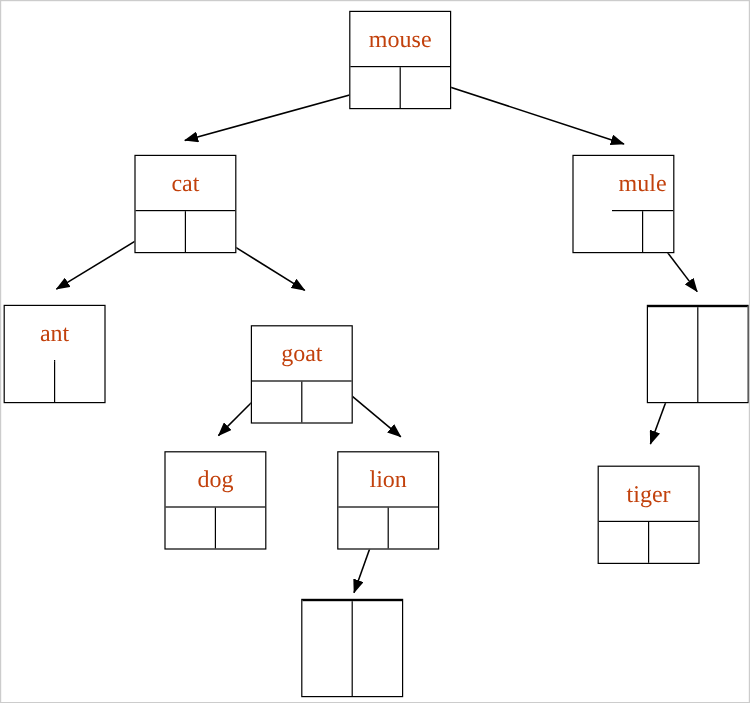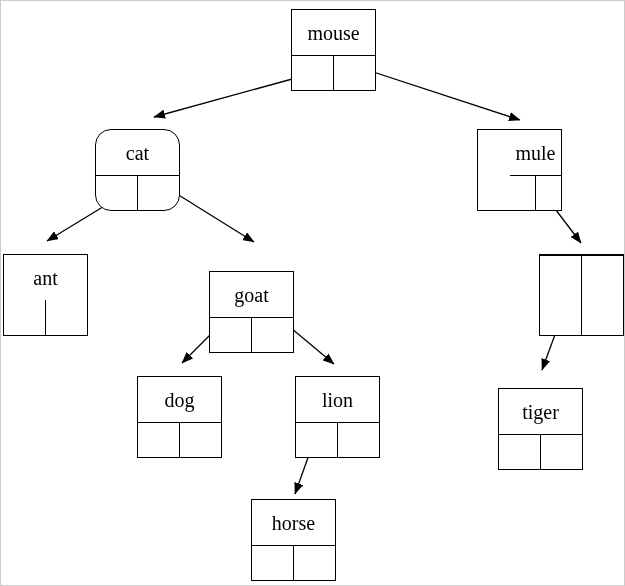--- a/index.html
+++ b/index.html
@@ -37,21 +37,21 @@
     flex-direction: column;
   }
   .node-label {
     flex: 0 0 45px;
     height: 45px;
     display: flex;
     align-items: center;
     justify-content: center;
     font-size: 20px;
     line-height: 1;
-    color: #000000;
+    color: #c2410c;
     letter-spacing: 0px;
     font-family: Liberation Serif, serif;
   }
   .node-pointers {
     flex: 1 1 auto;
     display: flex;
     border-top: 1.6px solid #000000;
   }
   .ptr {
     flex: 1 1 50%;
@@ -86,21 +86,21 @@
   </svg>
 
   <div id="nodes-group">
       <div class="node" style="left: 290px; top: 8px;">
         <div class="node-label">mouse</div>
         <div class="node-pointers">
           <div class="ptr ptr-left"></div>
           <div class="ptr ptr-right"></div>
         </div>
       </div>
-      <div class="node" style="left: 94px; top: 128px; border-radius: 16px;">
+      <div class="node" style="left: 111px; top: 128px;">
         <div class="node-label">cat</div>
         <div class="node-pointers">
           <div class="ptr ptr-left"></div>
           <div class="ptr ptr-right"></div>
         </div>
       </div>
       <div class="node" style="left: 476px; top: 128px; padding-left: 32px;">
         <div class="node-label">mule</div>
         <div class="node-pointers">
           <div class="ptr ptr-left"></div>
@@ -127,36 +127,35 @@
           <div class="ptr ptr-right"></div>
         </div>
       </div>
       <div class="node" style="left: 136px; top: 375px;">
         <div class="node-label">dog</div>
         <div class="node-pointers">
           <div class="ptr ptr-left"></div>
           <div class="ptr ptr-right"></div>
         </div>
       </div>
-      <div class="node" style="left: 294px; top: 375px;">
+      <div class="node" style="left: 280px; top: 375px;">
         <div class="node-label">lion</div>
         <div class="node-pointers">
           <div class="ptr ptr-left"></div>
           <div class="ptr ptr-right"></div>
         </div>
       </div>
       <div class="node" style="left: 497px; top: 375px; margin-top: 12px;">
         <div class="node-label">tiger</div>
         <div class="node-pointers">
           <div class="ptr ptr-left"></div>
           <div class="ptr ptr-right"></div>
         </div>
       </div>
       <div class="node" style="left: 250px; top: 498px;">
-        <div class="node-label">horse</div>
         <div class="node-pointers">
           <div class="ptr ptr-left"></div>
           <div class="ptr ptr-right"></div>
         </div>
       </div>
     </div>
 
 </div>
 
 </body></html>

